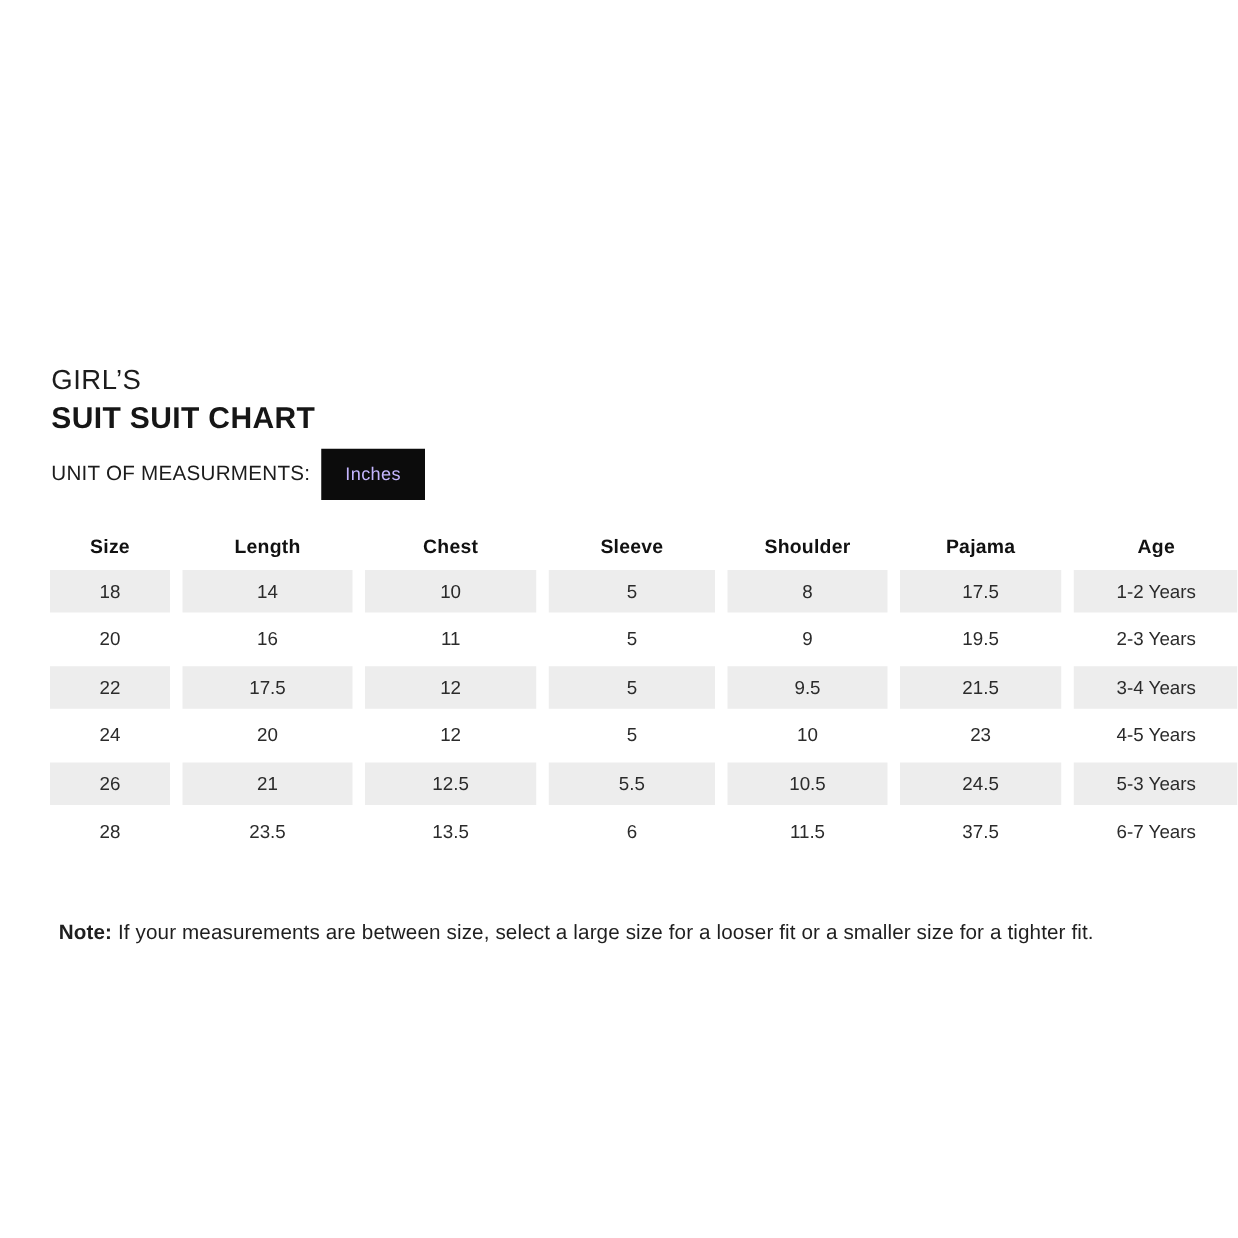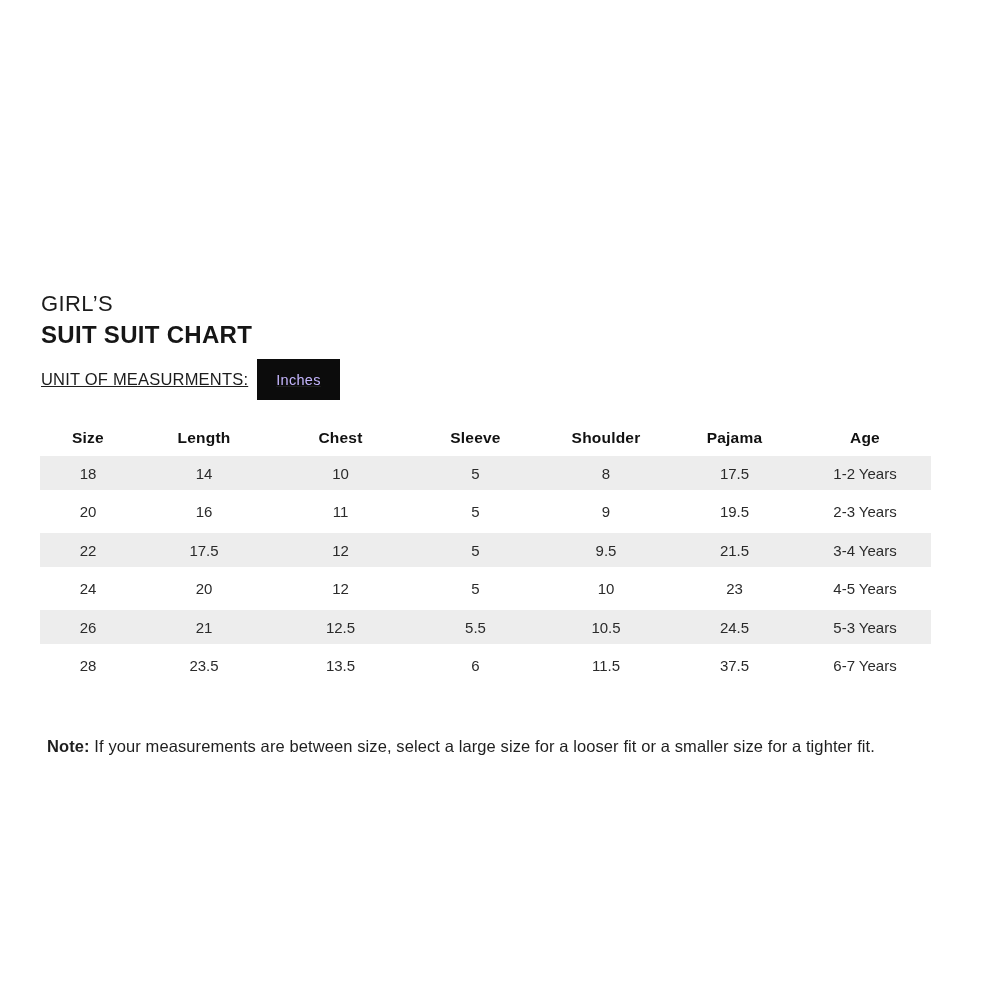--- a/index.html
+++ b/index.html
@@ -40,21 +40,20 @@
   }
 
   
   .unit-row {
     position: absolute;
     left: 41px;
     top: 359px;
     height: 41px;
     display: flex;
     align-items: center;
-    text-decoration: underline;
   }
   .unit-label {
     font-size: 16.5px;
     letter-spacing: 0.2px;
     color: #1c1c1c;
   }
   .unit-button {
     margin-left: 9px;
     height: 41px;
     padding: 0 19px;
@@ -73,21 +72,21 @@
   
   .size-table {
     position: absolute;
     left: 40px;
     top: 421px;
     width: 915px;
   }
   .thead-row, .trow {
     display: grid;
     grid-template-columns: 96px 136px 137px 133px 128px 129px 132px;
-    column-gap: 0;
+    column-gap: 10px;
   }
   .thead-row {
     height: 34px;
     margin-bottom: 1px;
   }
   .hcell {
     display: flex;
     align-items: center;
     justify-content: center;
     font-size: 15.5px;

